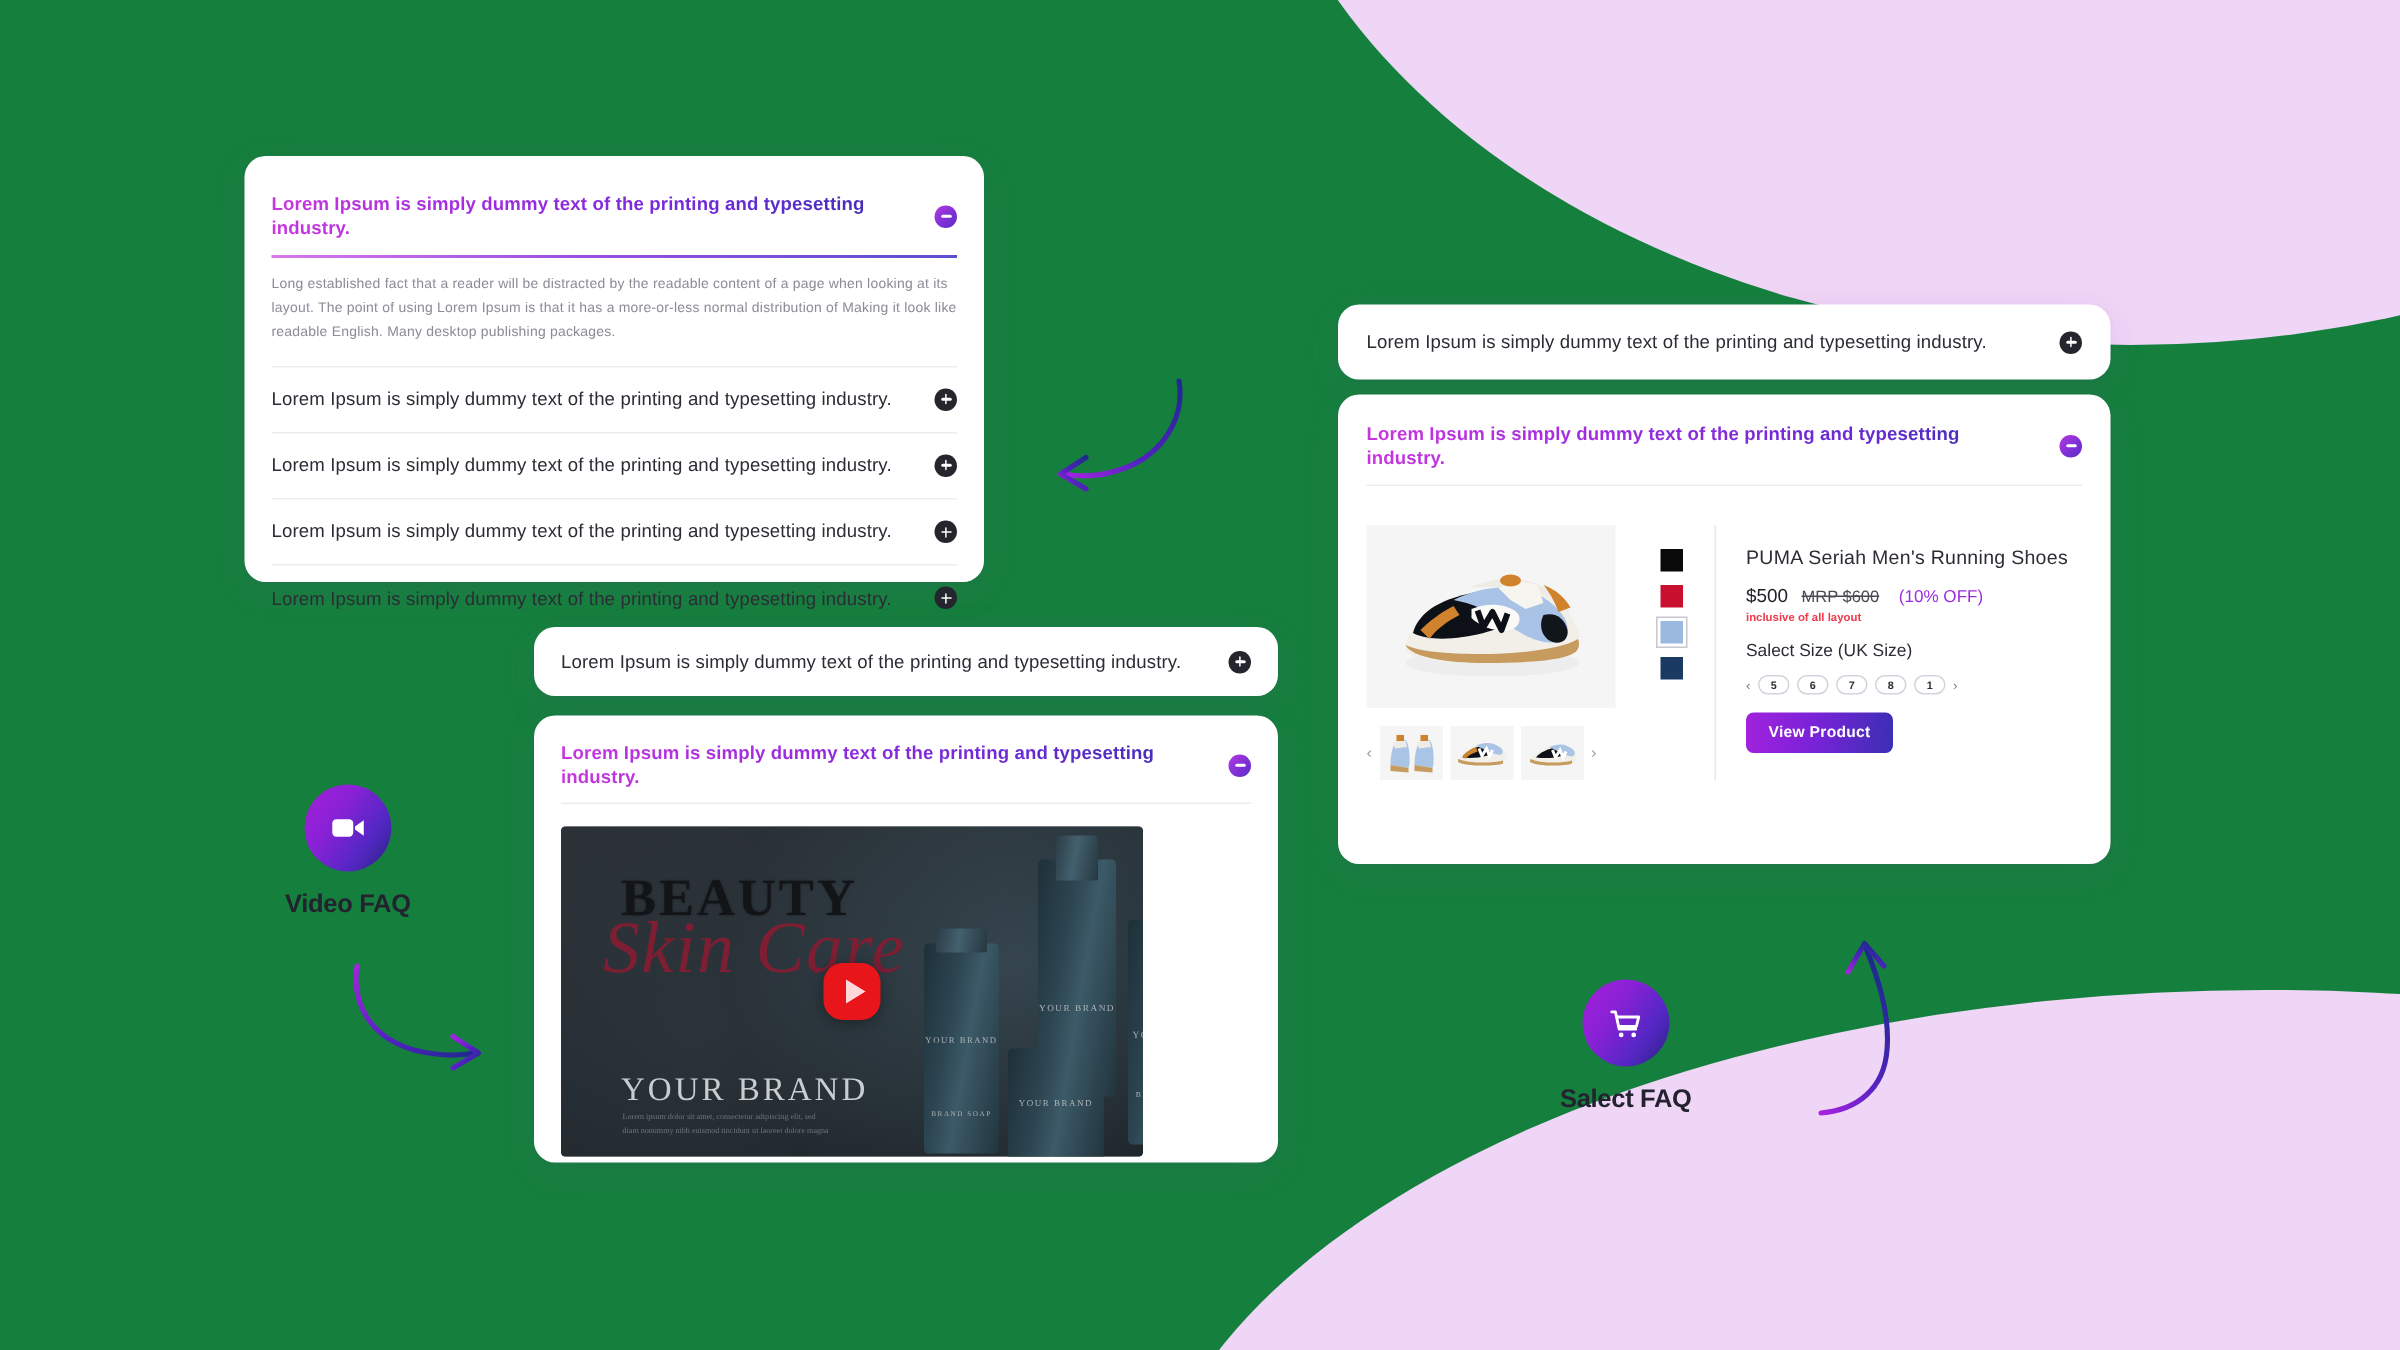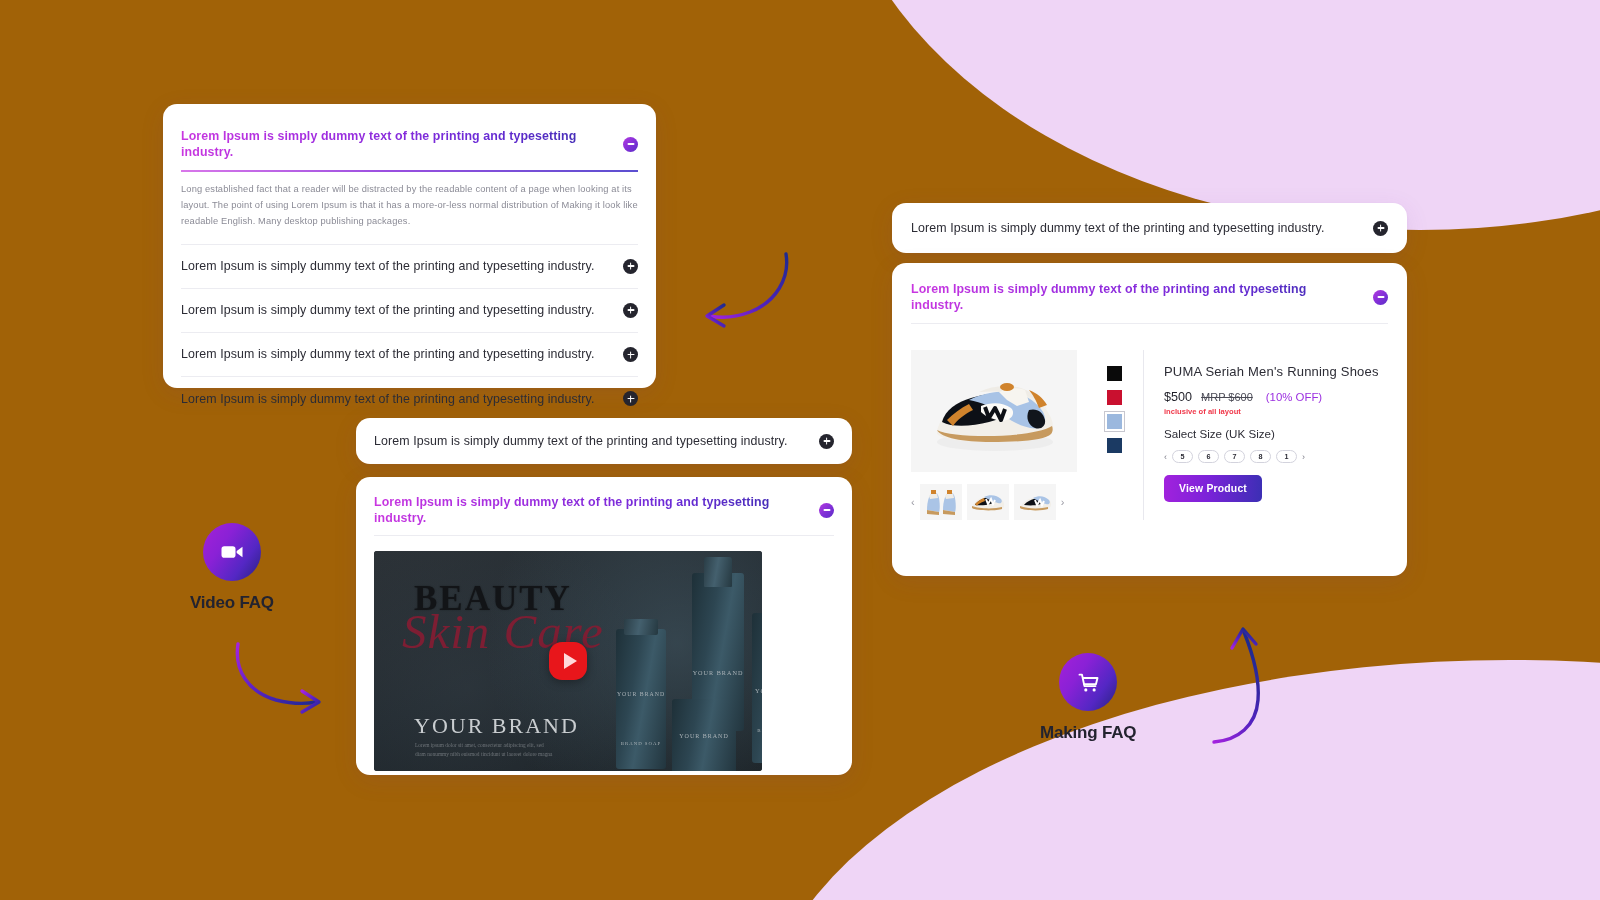--- a/index.html
+++ b/index.html
@@ -4,21 +4,21 @@
 <style>
   * { box-sizing: border-box; margin: 0; padding: 0; }
   html, body {
     width: 1600px; height: 900px;
     overflow: hidden;
     font-family: "Liberation Sans", sans-serif;
   }
   #stage {
     position: relative;
     width: 1600px; height: 900px;
-    background: #a16207;
+    background: #15803d;
     overflow: hidden;
   }
 
   
   .blob-tr {
     position: absolute;
     left: 830px; top: -600px;
     width: 1180px; height: 830px;
     border-radius: 50%;
     background: #efd5f6;
@@ -553,21 +553,21 @@
 
   <div class="badge" id="badge-product">
     <div class="badge-circle">
       <svg width="27" height="27" viewBox="0 0 24 24" fill="none" stroke="#fff" stroke-width="1.7" stroke-linecap="round" stroke-linejoin="round">
         <path d="M4 5 H6.2 L8.4 15.2 H18.2"></path>
         <path d="M7 8 H20 L18.6 13.6 H8.2"></path>
         <circle cx="9.6" cy="18.6" r="1.4" fill="#fff" stroke="none"></circle>
         <circle cx="17" cy="18.6" r="1.4" fill="#fff" stroke="none"></circle>
       </svg>
     </div>
-    <div class="badge-label">Making FAQ</div>
+    <div class="badge-label">Salect FAQ</div>
   </div>
 
   <svg class="arrow-svg" id="arrow-text" width="110" height="90" viewBox="0 0 110 90" fill="none">
     <defs>
       <linearGradient id="gradA" x1="100%" y1="0%" x2="0%" y2="100%">
         <stop offset="0%" stop-color="#1f2a8f"></stop>
         <stop offset="60%" stop-color="#5322c0"></stop>
         <stop offset="100%" stop-color="#a423df"></stop>
       </linearGradient>
     </defs>

